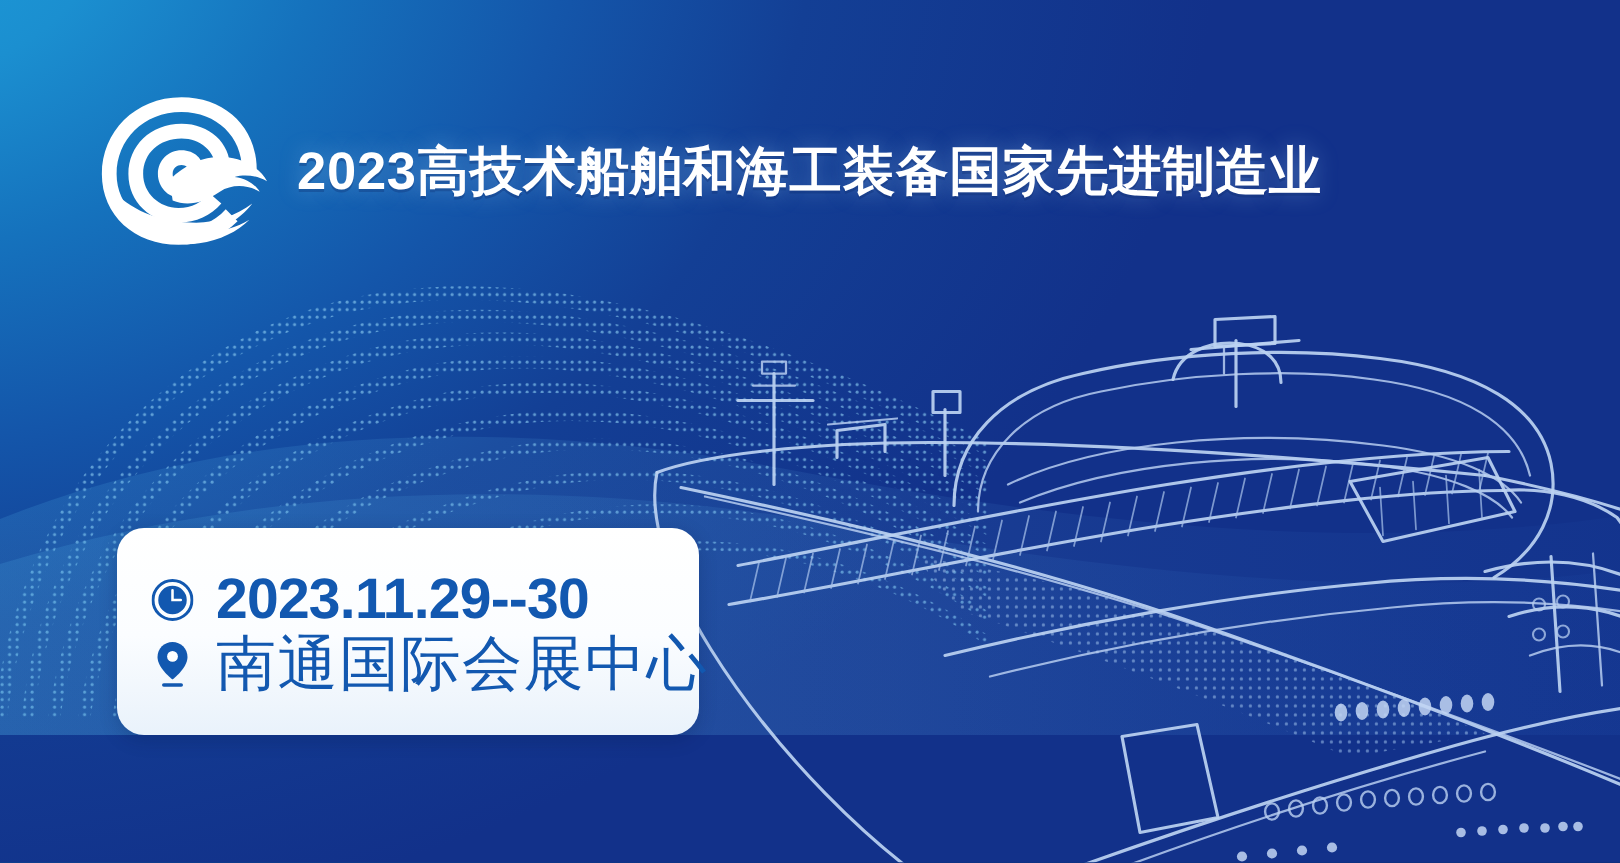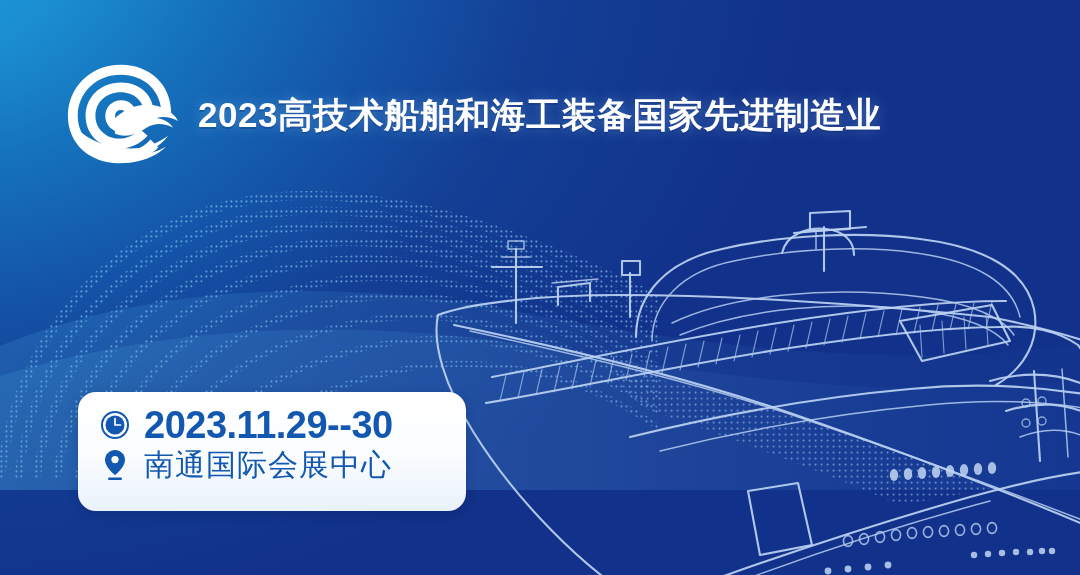--- a/index.html
+++ b/index.html
@@ -86,46 +86,45 @@
        0 2px 0 rgba(9,40,105,.30),
        0 0 14px rgba(150,205,245,.40);
   }
 
   
   .info-card {
     position: absolute;
     left: 78px;
     top: 352px;
     width: 388px;
-    height: 119px;
+    height: 138px;
     background: linear-gradient(180deg, #ffffff 0%, #fbfdff 52%, #e9f2fb 100%);
     border-radius: 18px;
     box-shadow: 0 3px 12px rgba(5,25,70,.22);
     padding: 14px 20px 12px 22px;
     display: flex;
     flex-direction: column;
-    justify-content: flex-start;
+    justify-content: center;
     gap: 4px;
-    margin-top: 40px;
   }
   .info-row { display: flex; align-items: center; gap: 14px; }
   .info-ico { width: 30px; height: 34px; flex: 0 0 30px; display: flex; align-items: center; justify-content: center; }
   .info-ico svg { display: block; }
 
   .info-date {
     color: #1258b0;
     font-size: 38px;
     font-weight: 700;
     letter-spacing: -0.5px;
     line-height: 1;
     white-space: nowrap;
   }
   .info-venue {
     color: #1258b0;
-    font-size: 30px;
+    font-size: 40px;
     font-weight: 500;
     letter-spacing: 1px;
     line-height: 1;
     white-space: nowrap;
   }
 </style>
 </head>
 <body>
 
 <div class="poster">

